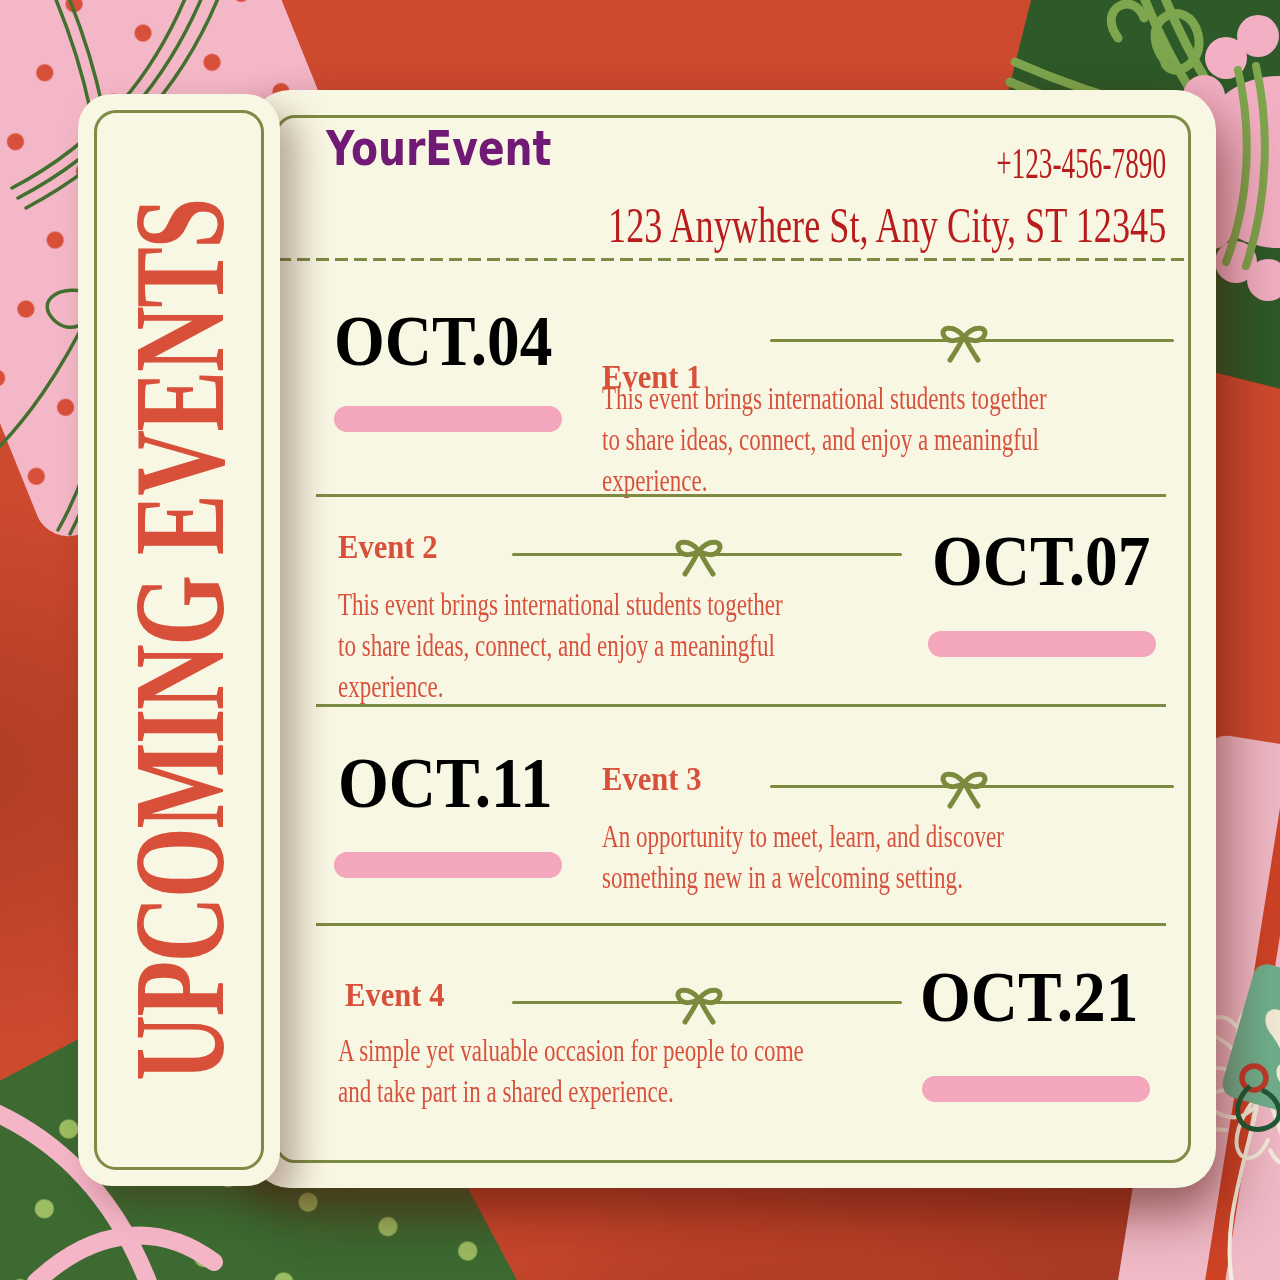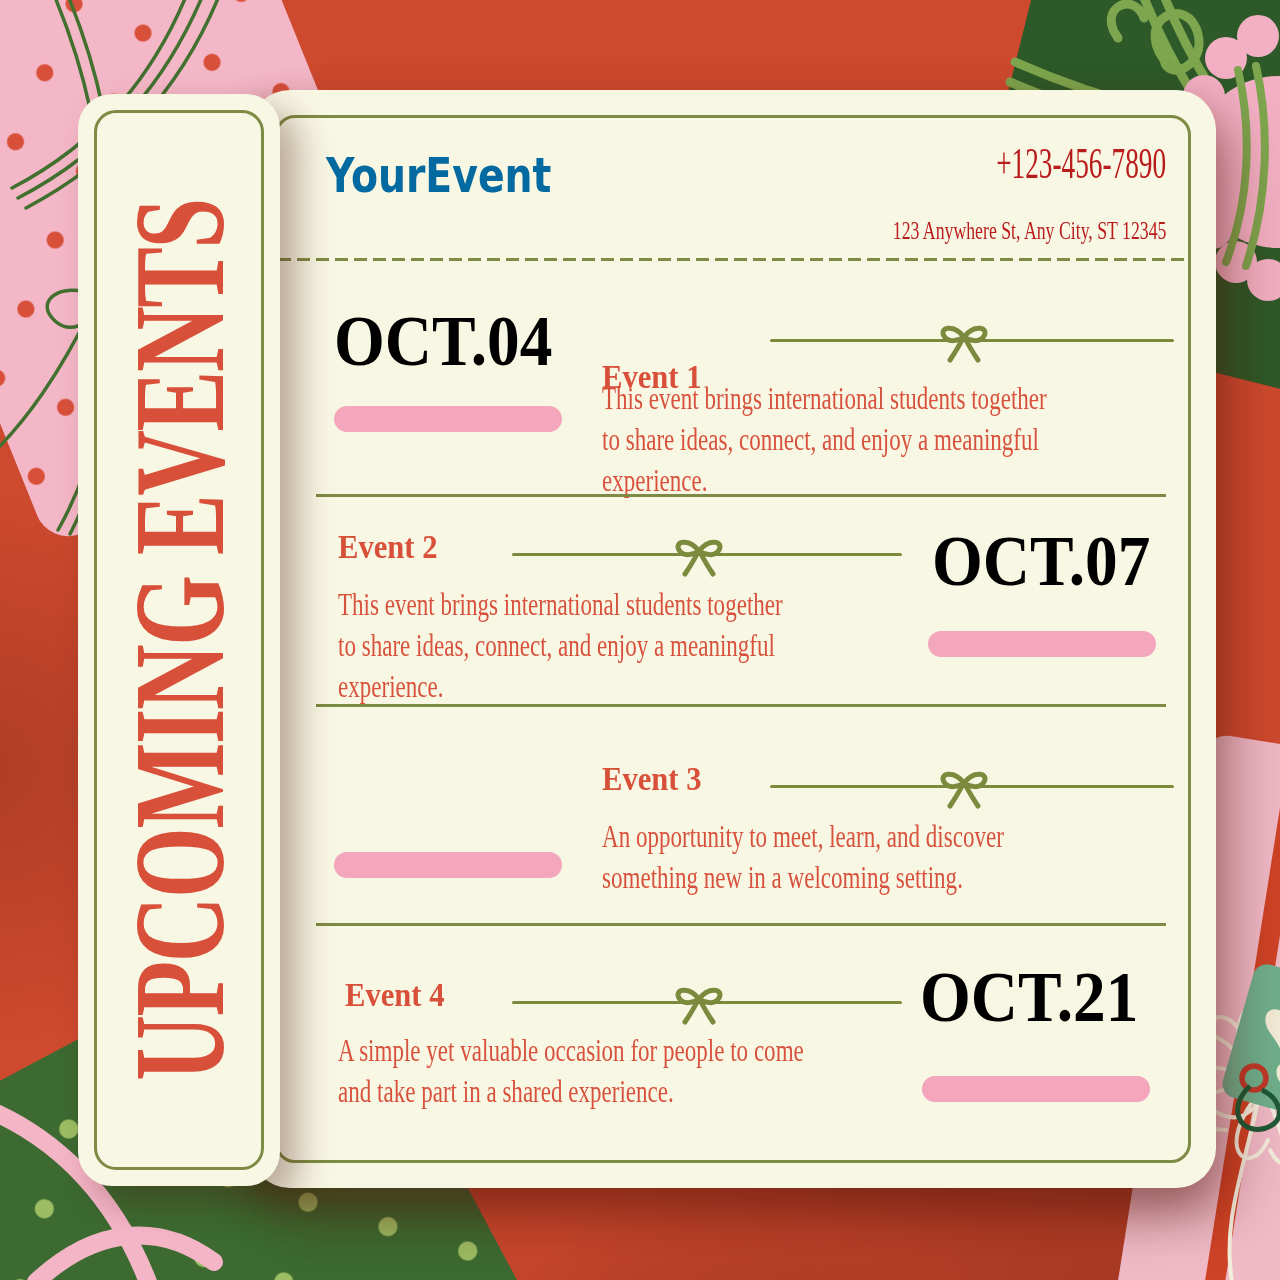--- a/index.html
+++ b/index.html
@@ -60,28 +60,28 @@
     letter-spacing:-2px;color:#d8503a;white-space:nowrap;line-height:1;
   }
   
   .card{
     position:absolute;left:250px;top:90px;width:966px;height:1098px;z-index:3;
     background:#f8f7e4;border-radius:40px;
     box-shadow:0 22px 44px rgba(80,20,8,.45), 26px 30px 60px rgba(80,20,8,.22);
   }
   .card .inner-border{position:absolute;inset:25px;border:3px solid #7d8b44;border-radius:20px;pointer-events:none;}
   .brand{
-    position:absolute;left:76px;top:61px;line-height:1;
-    font-family:"DejaVu Sans",sans-serif;font-weight:bold;font-size:48px;color:#0369a1;
+    position:absolute;left:76px;top:34px;line-height:1;
+    font-family:"DejaVu Sans",sans-serif;font-weight:bold;font-size:48px;color:#701a75;
   }
   .brand .sx{display:inline-block;transform:scaleX(.82);transform-origin:0 50%;}
   .contact{position:absolute;right:50px;top:52px;text-align:right;color:#b91c1c;}
   .contact .phone{font-size:44px;line-height:1;}
   .contact .phone .sx{display:inline-block;transform:scaleX(.62);transform-origin:100% 50%;}
-  .contact .address{font-size:25px;line-height:1;margin-top:32px;}
+  .contact .address{font-size:51px;line-height:1;margin-top:14px;}
   .contact .address .sx{display:inline-block;transform:scaleX(.71);transform-origin:100% 50%;}
   .dashed{
     position:absolute;left:28px;right:28px;top:168px;height:3px;
     background:repeating-linear-gradient(90deg,#7d8b44 0 13px,transparent 13px 19px);
   }
   .sep{position:absolute;left:66px;right:50px;height:3px;background:#7d8b44;}
   .sep1{top:404px;} .sep2{top:614px;} .sep3{top:833px;}
   
   .date{
     position:absolute;font-family:"Liberation Serif",serif;font-weight:bold;
@@ -251,20 +251,21 @@
       <circle cx="28" cy="16" r="3.4" fill="#7c8a3e"></circle>
     </svg>
   </div>
   <div class="date d2"><span class="sx">OCT.07</span></div>
   <div class="desc p2">This event brings international students together
 to share ideas, connect, and enjoy a meaningful
 experience.</div>
   <div class="bar b2"></div>
   <div class="sep sep2"></div>
 
+  <div class="date d3"><span class="sx">OCT.11</span></div>
   <div class="bar b3"></div>
   <div class="ev-name h3"><span class="sx">Event 3</span></div>
   <div class="bowline bl3">
     <div class="line"></div>
     <svg width="56" height="46" viewBox="0 0 56 46">
       <g stroke="#7c8a3e" stroke-width="5" fill="none" stroke-linecap="round" stroke-linejoin="round">
         <path d="M28,16 C18,3 3,6 8,15 C12,22 22,20 28,16 Z"></path>
         <path d="M28,16 C38,3 53,6 48,15 C44,22 34,20 28,16 Z"></path>
         <path d="M26,19 C22,27 18,33 14,39"></path>
         <path d="M30,19 C34,27 38,33 42,39"></path>

